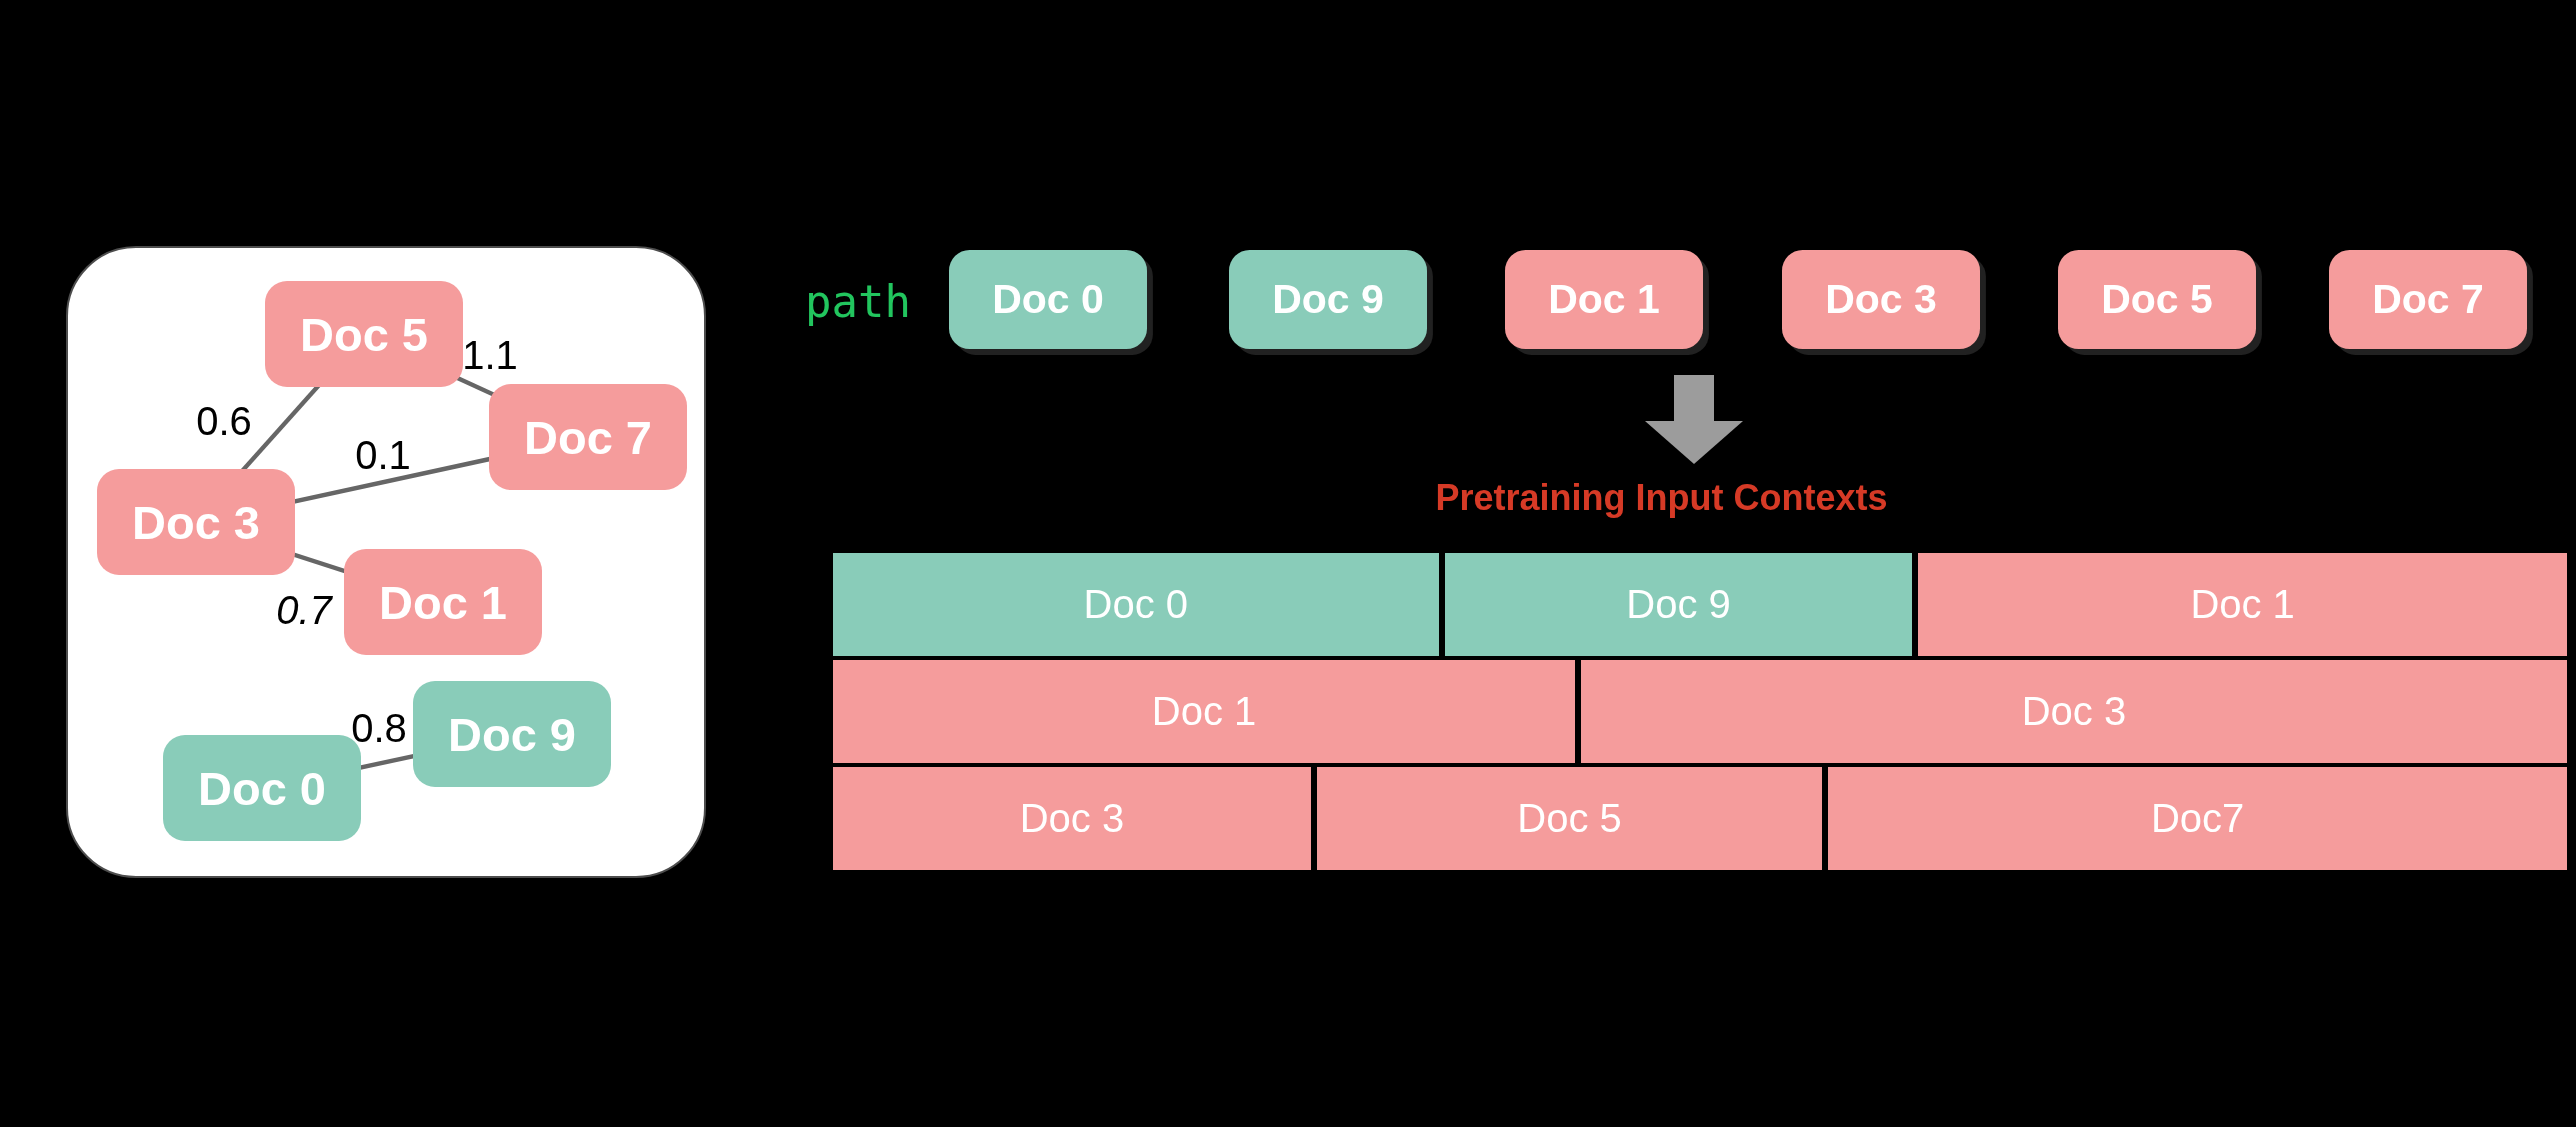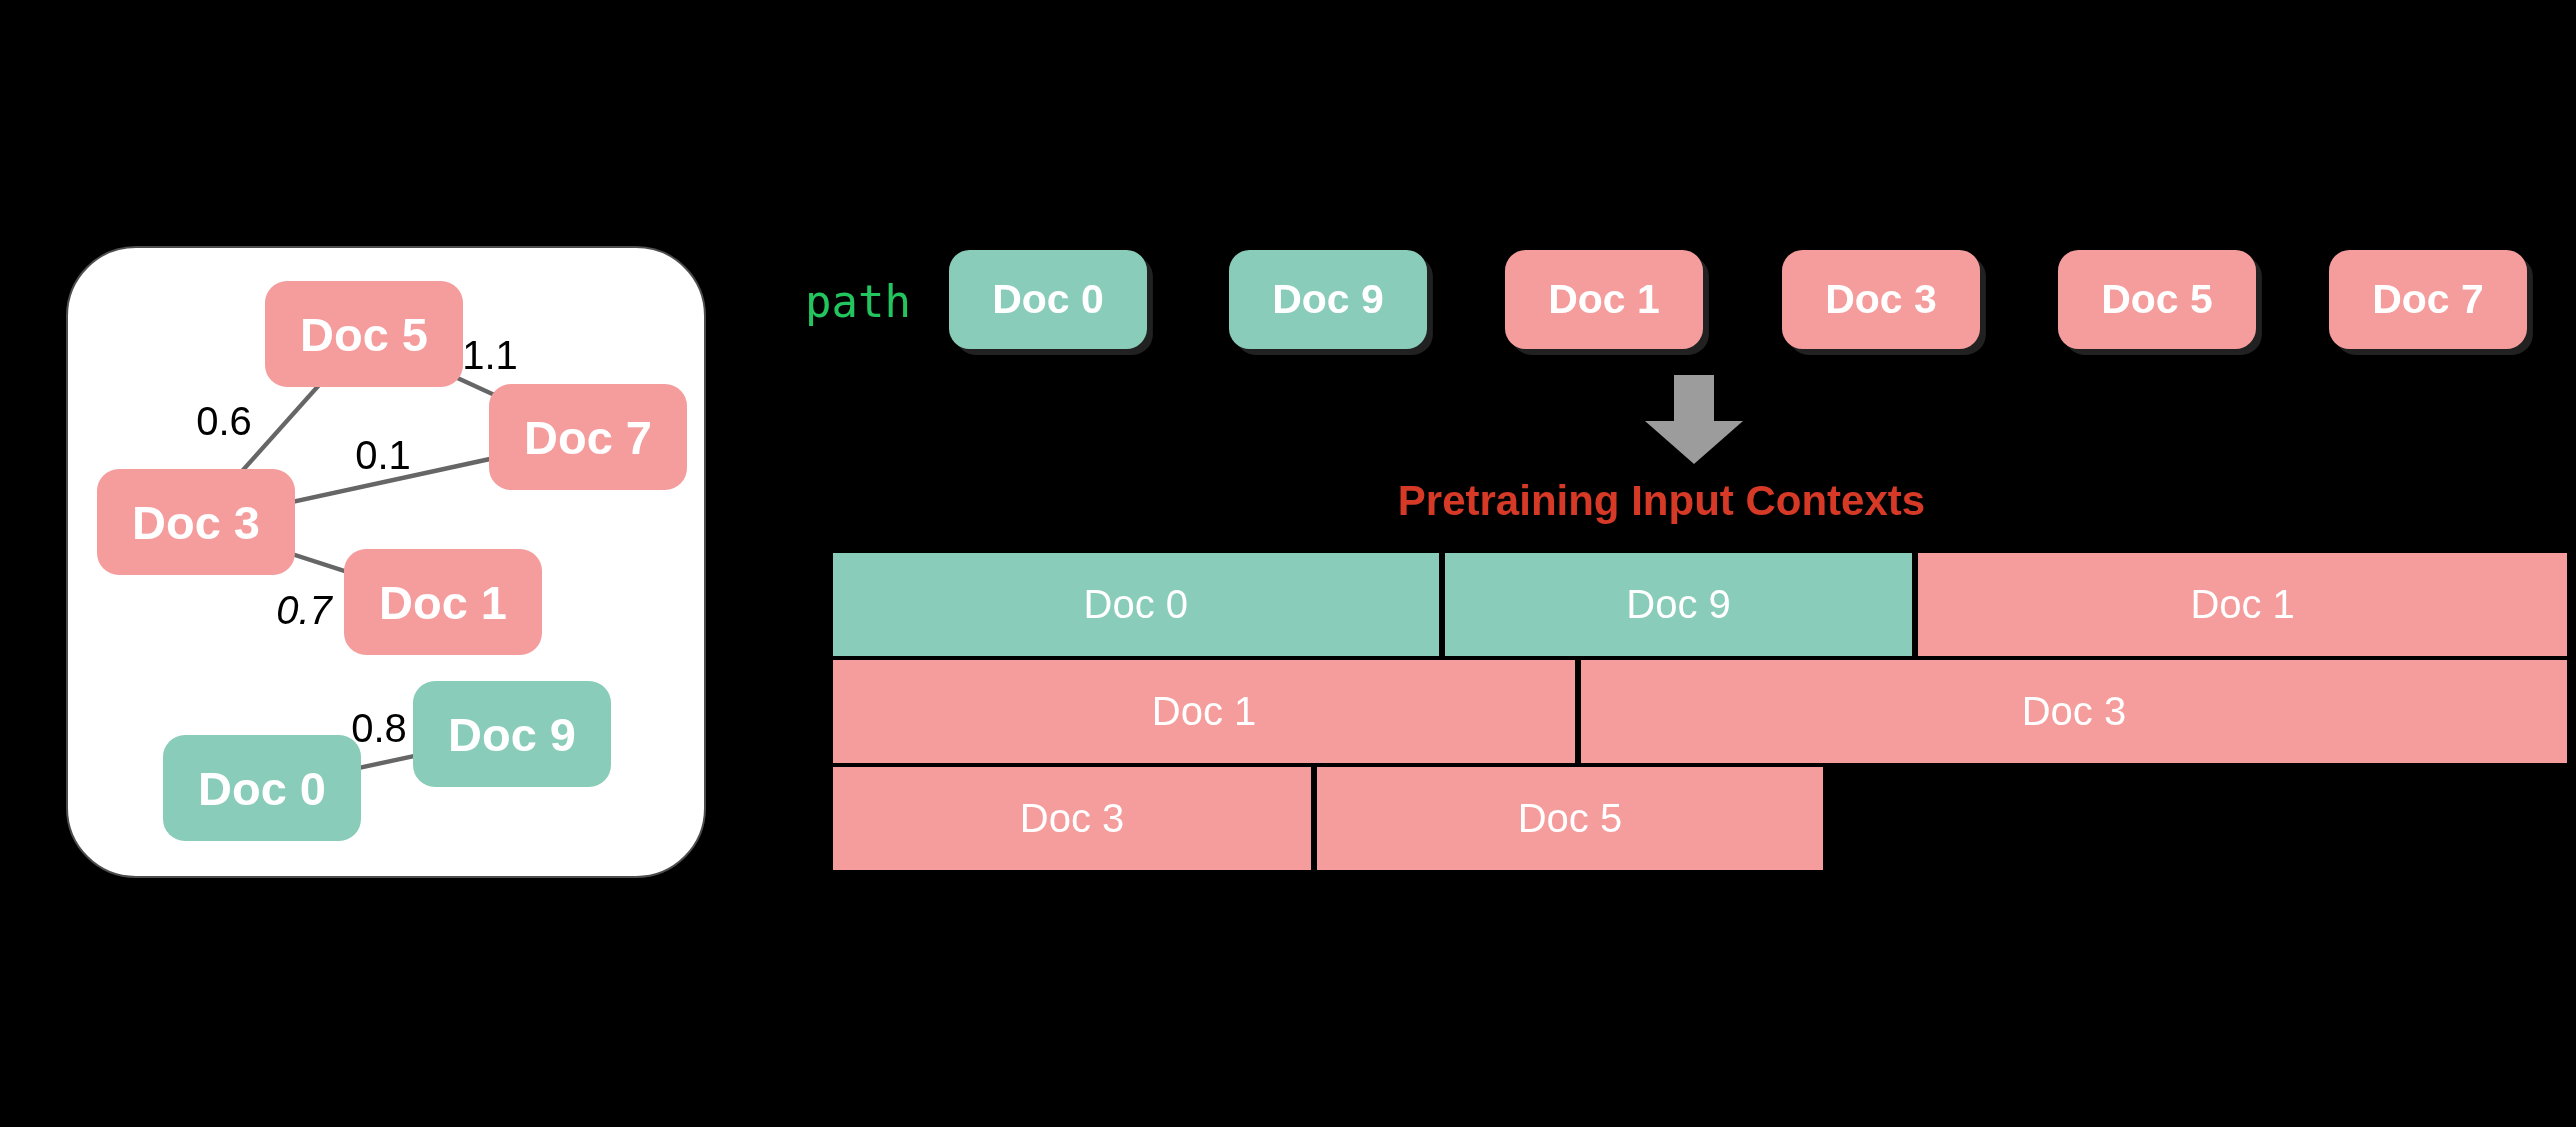--- a/index.html
+++ b/index.html
@@ -43,21 +43,21 @@
 
   
   .down-arrow{position:absolute;left:1645px;top:375px;width:98px;height:88px;}
   .down-arrow .shaft{position:absolute;left:29px;top:0;width:40px;height:47px;background:#9C9C9C;}
   .down-arrow .head{position:absolute;left:0;top:46px;width:0;height:0;
     border-left:49px solid transparent;border-right:49px solid transparent;
     border-top:43px solid #9C9C9C;}
 
   
   .contexts-title{position:absolute;left:1257px;top:477px;width:809px;
-    text-align:center;color:#D63A26;font-size:42px;font-weight:bold;
+    text-align:center;color:#D63A26;font-size:36px;font-weight:bold;
     letter-spacing:0px;white-space:nowrap;}
 
   
   .rows-wrap{position:absolute;left:833px;top:553px;width:1734px;height:317px;}
   .ctx-row{position:absolute;left:0;width:1734px;height:103px;display:flex;gap:5.9px;}
   .r0{top:0;} .r1{top:107px;} .r2{top:214px;}
   .seg{height:103px;display:flex;align-items:center;justify-content:center;
     color:#fff;font-size:40px;font-weight:400;white-space:nowrap;}
   .seg.teal{background:#89CCB9;}
   .seg.pink{background:#F59C9C;}
@@ -113,16 +113,17 @@
   </div>
 
   <div class="ctx-row r1">
     <div class="seg pink" style="width:742px">Doc 1</div>
     <div class="seg pink" style="width:986px">Doc 3</div>
   </div>
 
   <div class="ctx-row r2">
     <div class="seg pink" style="width:478px">Doc 3</div>
     <div class="seg pink" style="width:506px">Doc 5</div>
+    <div class="seg pink" style="width:739px">Doc7</div>
   </div>
 
 </div>
 
 
 </body></html>

